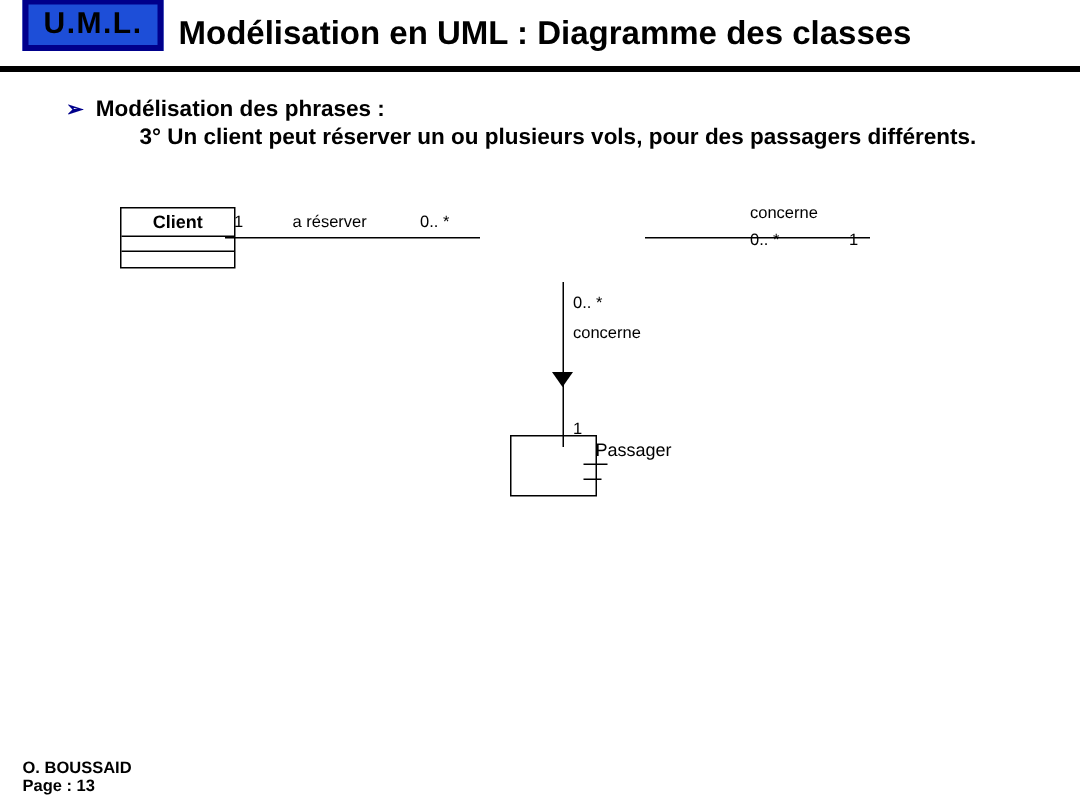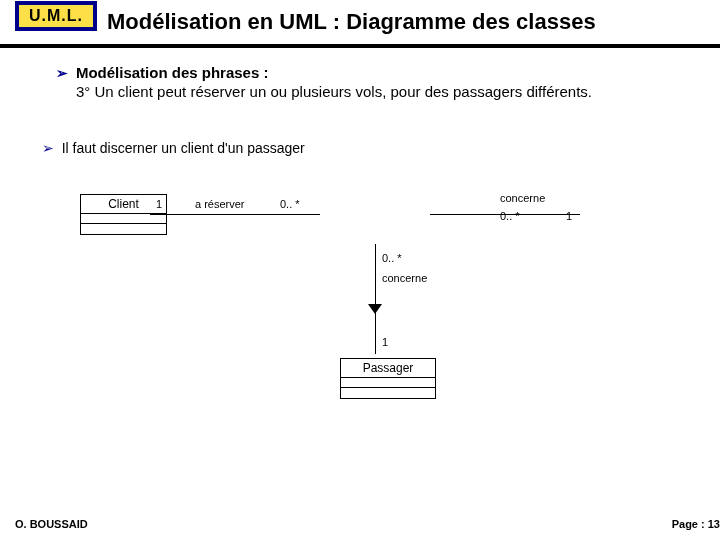--- a/index.html
+++ b/index.html
@@ -13,48 +13,48 @@
     overflow: hidden;
   }
   .header {
     display: flex;
     align-items: center;
     border-bottom: 4px solid #000;
     height: 48px;
   }
   .logo {
     border: 4px solid #00008b;
-    background: #fde047;
+    background: #1d4ed8;
     color: #000;
     font-weight: bold;
-    font-size: 16px;
+    font-size: 20px;
     padding: 2px 10px;
     margin: 4px 10px 16px 15px;
     letter-spacing: 1px;
   }
   .title {
     font-size: 22px;
     font-weight: bold;
     color: #000;
   }
   .content { padding: 10px 20px 0 20px; }
   .arrow-bullet {
     color: #00008b;
     font-size: 14px;
     margin-right: 4px;
   }
   .line1 {
     font-weight: bold;
     font-size: 15px;
-    margin: 6px 0 2px 36px;
+    margin: 6px 0 2px 24px;
   }
   .line2 {
     font-size: 15px;
-    margin: 2px 0 0 56px;
-    font-weight: normal;
+    margin: 2px 0 0 73px;
+    font-weight: bold;
   }
   .line3 {
     font-size: 14px;
     margin: 40px 0 0 22px;
   }
   .diagram {
     position: relative;
     margin-top: 18px;
     height: 240px;
   }
@@ -75,57 +75,54 @@
     position: absolute;
     width: 0; height: 0;
     border-left: 7px solid transparent;
     border-right: 7px solid transparent;
     border-top: 10px solid #000;
   }
   .footer {
     position: absolute;
     bottom: 10px;
     left: 15px;
-    right: 0;
+    right: 22px;
     display: flex;
     justify-content: space-between;
     font-size: 11px;
     font-weight: bold;
+    flex-direction: column;
   }
 </style>
 </head>
 <body>
 
 <div class="header">
   <div class="logo">U.M.L.</div>
   <div class="title">Modélisation en UML : Diagramme des classes</div>
 </div>
 
 <div class="content">
   <div class="line1">
     <span class="arrow-bullet">➢</span>
     <span>Modélisation des phrases :</span>
   </div>
   <div class="line2">3° Un client peut réserver un ou plusieurs vols, pour des passagers différents.</div>
-  <div class="line3">
-    <span class="arrow-bullet">➢</span>
-    <span>Il faut discerner un client d'un passager</span>
-  </div>
 
   <div class="diagram">
 
-    <div class="box" style="left:60px; top:20px; width:87px;">
+    <div class="box" style="left:60px; top:20px; width:77px;font-weight:bold;">
       <div class="name">Client</div>
       <div class="attrs"></div>
       <div class="ops"></div>
     </div>
 
 
 
-    <div class="box" style="left:320px; top:184px; width:96px;">
+    <div class="box" style="left:320px; top:172px; width:58px;padding-left:48px;">
       <div class="name">Passager</div>
       <div class="attrs"></div>
       <div class="ops"></div>
     </div>
 
     <div class="line-h" style="left:130px; top:40px; width:170px;"></div>
     <div class="lbl" style="left:136px; top:24px;">1</div>
     <div class="lbl" style="left:175px; top:24px;">a réserver</div>
     <div class="lbl" style="left:260px; top:24px;">0.. *</div>
 

